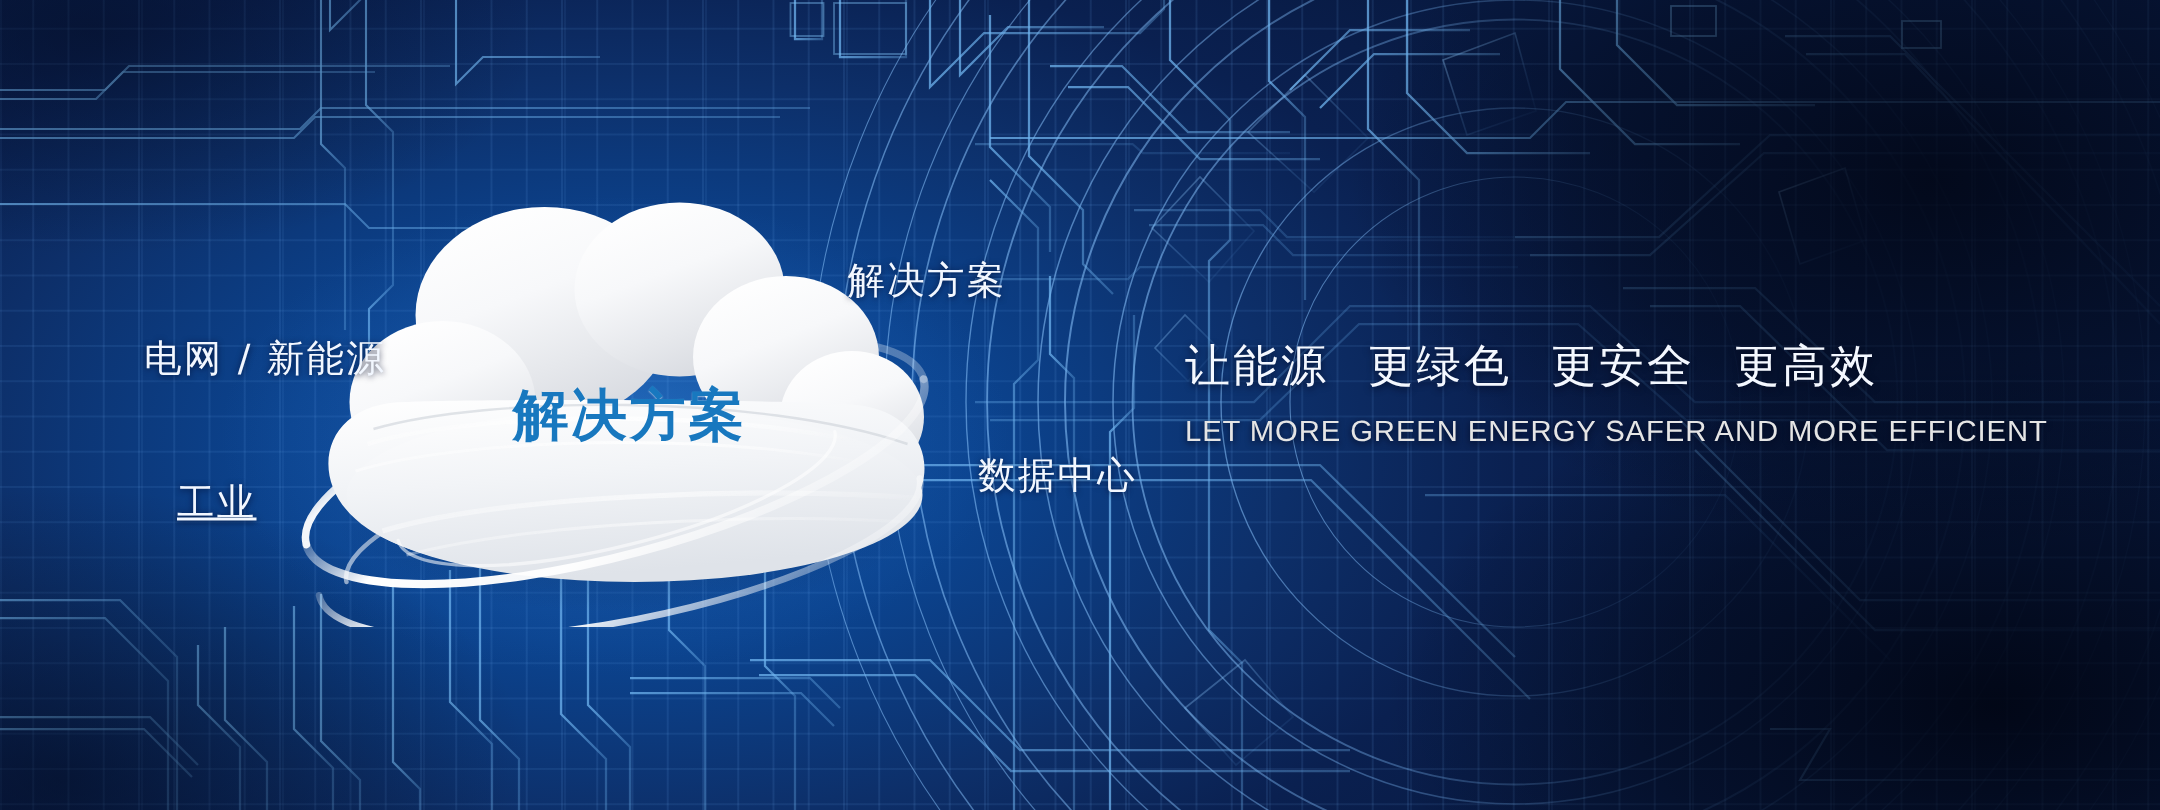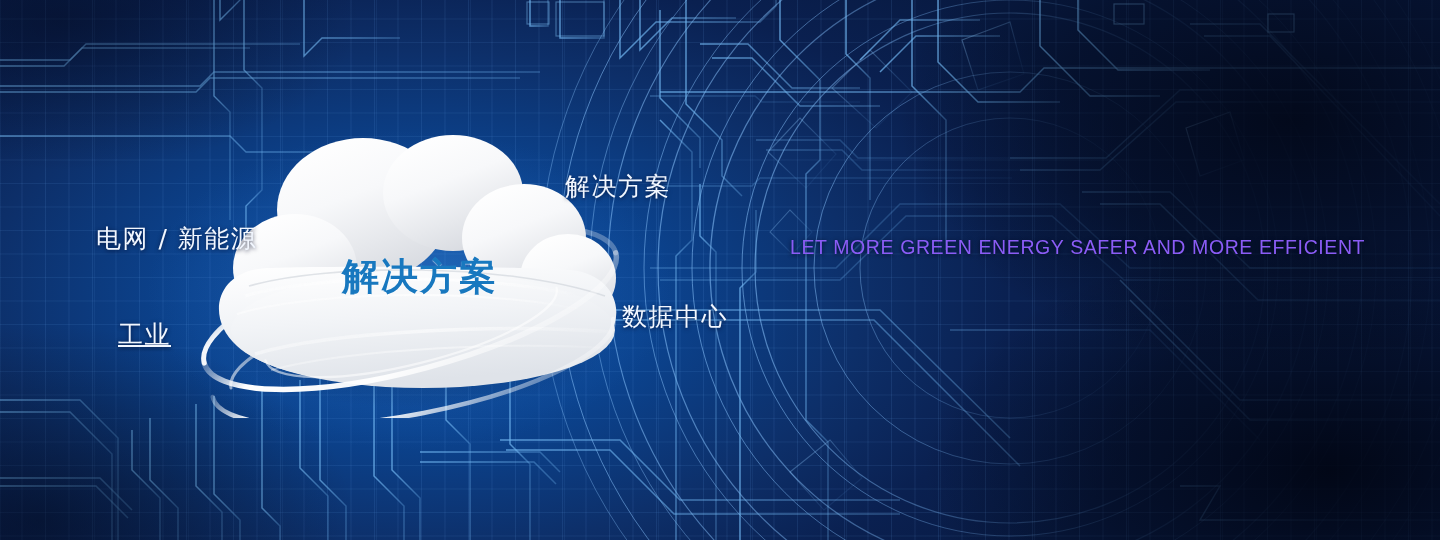--- a/index.html
+++ b/index.html
@@ -56,21 +56,21 @@
     position:absolute;
     color:#f2f7ff;
     font-size:25px;
     letter-spacing:1.5px;
     white-space:nowrap;
     text-shadow:0 1px 4px rgba(0,10,40,.75);
   }
   #tag-grid{left:96px;top:222px;}
   #tag-ind {left:118px;top:318px;text-decoration:underline;}
   #tag-muni{left:565px;top:170px;}
-  #tag-dc  {left:622px;top:300px;}
+  #tag-dc  {left:652px;top:300px;}
 
   #cloud-title{
     position:absolute;left:342px;top:252px;
     font-size:37px;font-weight:bold;
     letter-spacing:2px;
     color:#1878bf;
     white-space:nowrap;
     text-shadow:0 1px 1px rgba(255,255,255,.55);
   }
 
@@ -78,21 +78,21 @@
     position:absolute;left:790px;top:224px;width:560px;
   }
   #slogan-cn{
     font-size:30px;color:#f4f8ff;letter-spacing:2px;white-space:nowrap;
     text-shadow:0 1px 5px rgba(0,8,30,.8);
   }
   #slogan-cn span{margin-right:26px;}
   #slogan-cn span:last-child{margin-right:0;}
   #slogan-en{
     margin-top:12px;
-    font-size:19.5px;color:#8b5cf6;letter-spacing:.6px;white-space:nowrap;
+    font-size:19.5px;color:#e5e5e5;letter-spacing:.6px;white-space:nowrap;
     text-shadow:0 1px 4px rgba(0,8,30,.85);
   }
 </style>
 </head>
 <body>
 
 <div id="stage">
 
   <div class="layer bg-base"></div>
   <div class="layer bg-grid"></div>
@@ -358,16 +358,19 @@
   </div>
 
   <div class="tag cn" id="tag-grid">电网 / 新能源</div>
   <div class="tag cn" id="tag-ind">工业</div>
   <div class="tag cn" id="tag-muni">解决方案</div>
   <div class="tag cn" id="tag-dc">数据中心</div>
 
   <div class="cn" id="cloud-title">解决方案</div>
 
   <div id="slogan">
+    <div class="cn" id="slogan-cn">
+      <span>让能源</span><span>更绿色</span><span>更安全</span><span>更高效</span>
+    </div>
     <div id="slogan-en">LET MORE GREEN ENERGY SAFER AND MORE EFFICIENT</div>
   </div>
 
 </div>
 
 </body></html>

